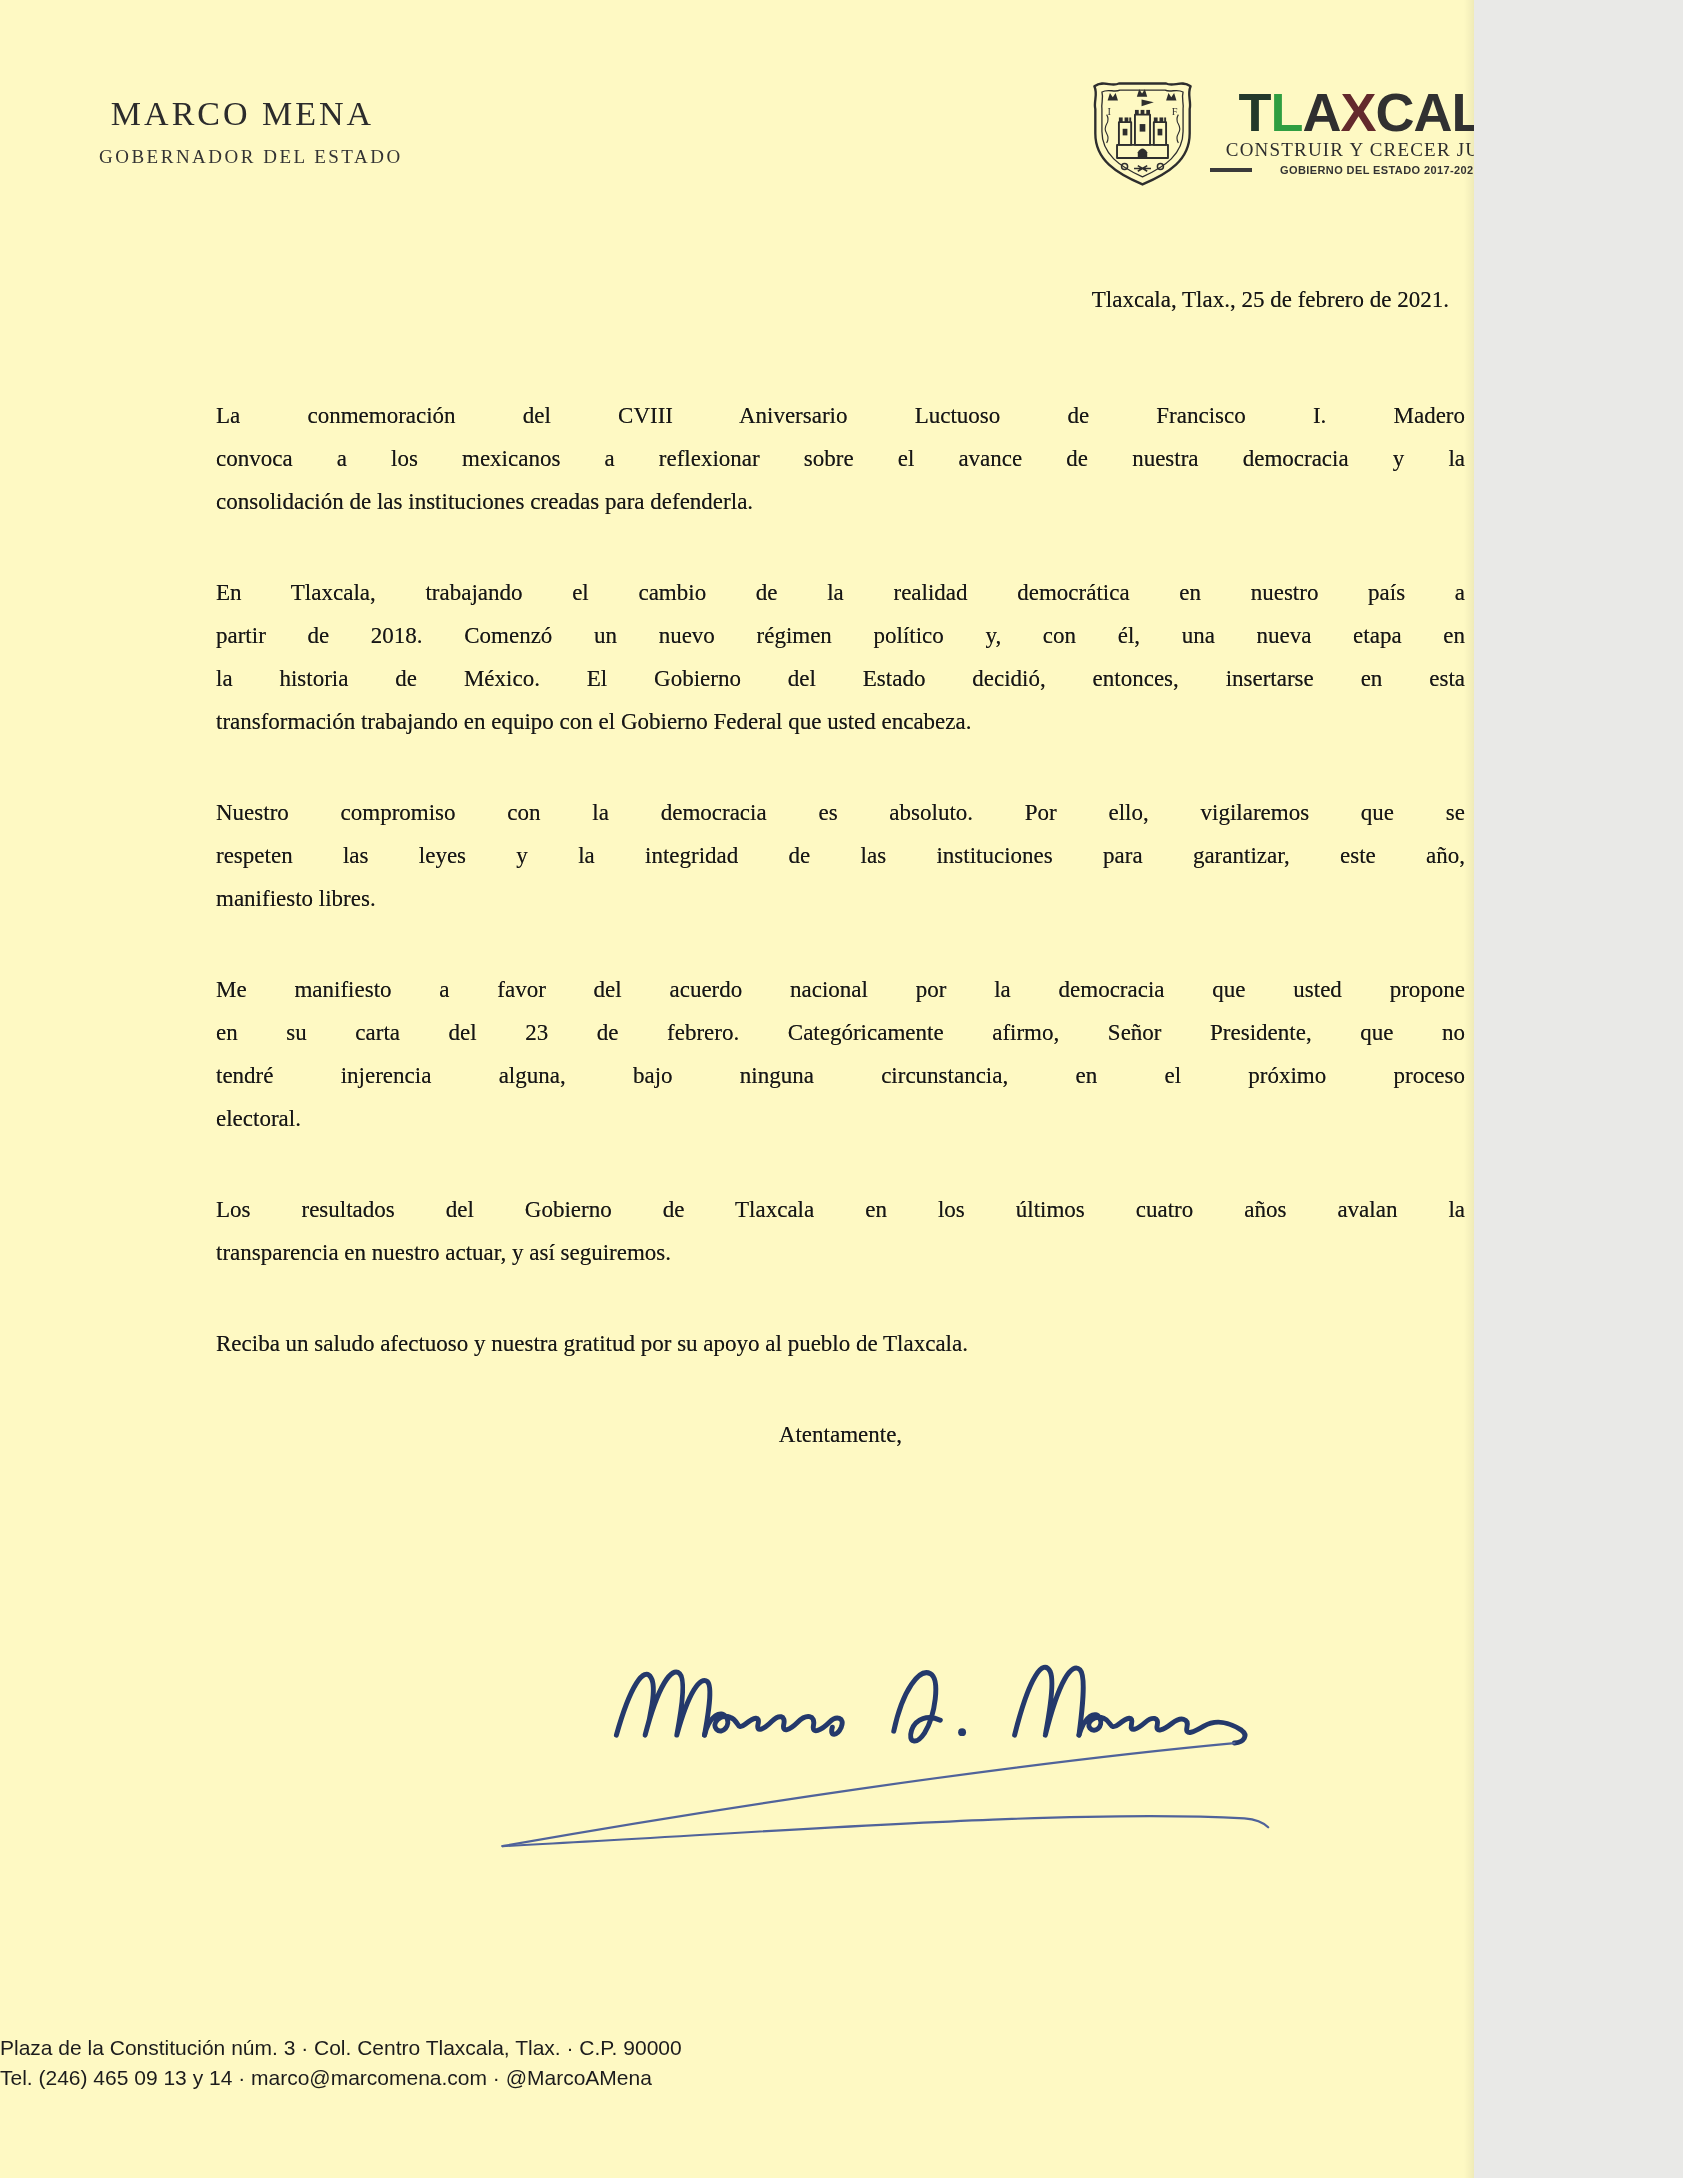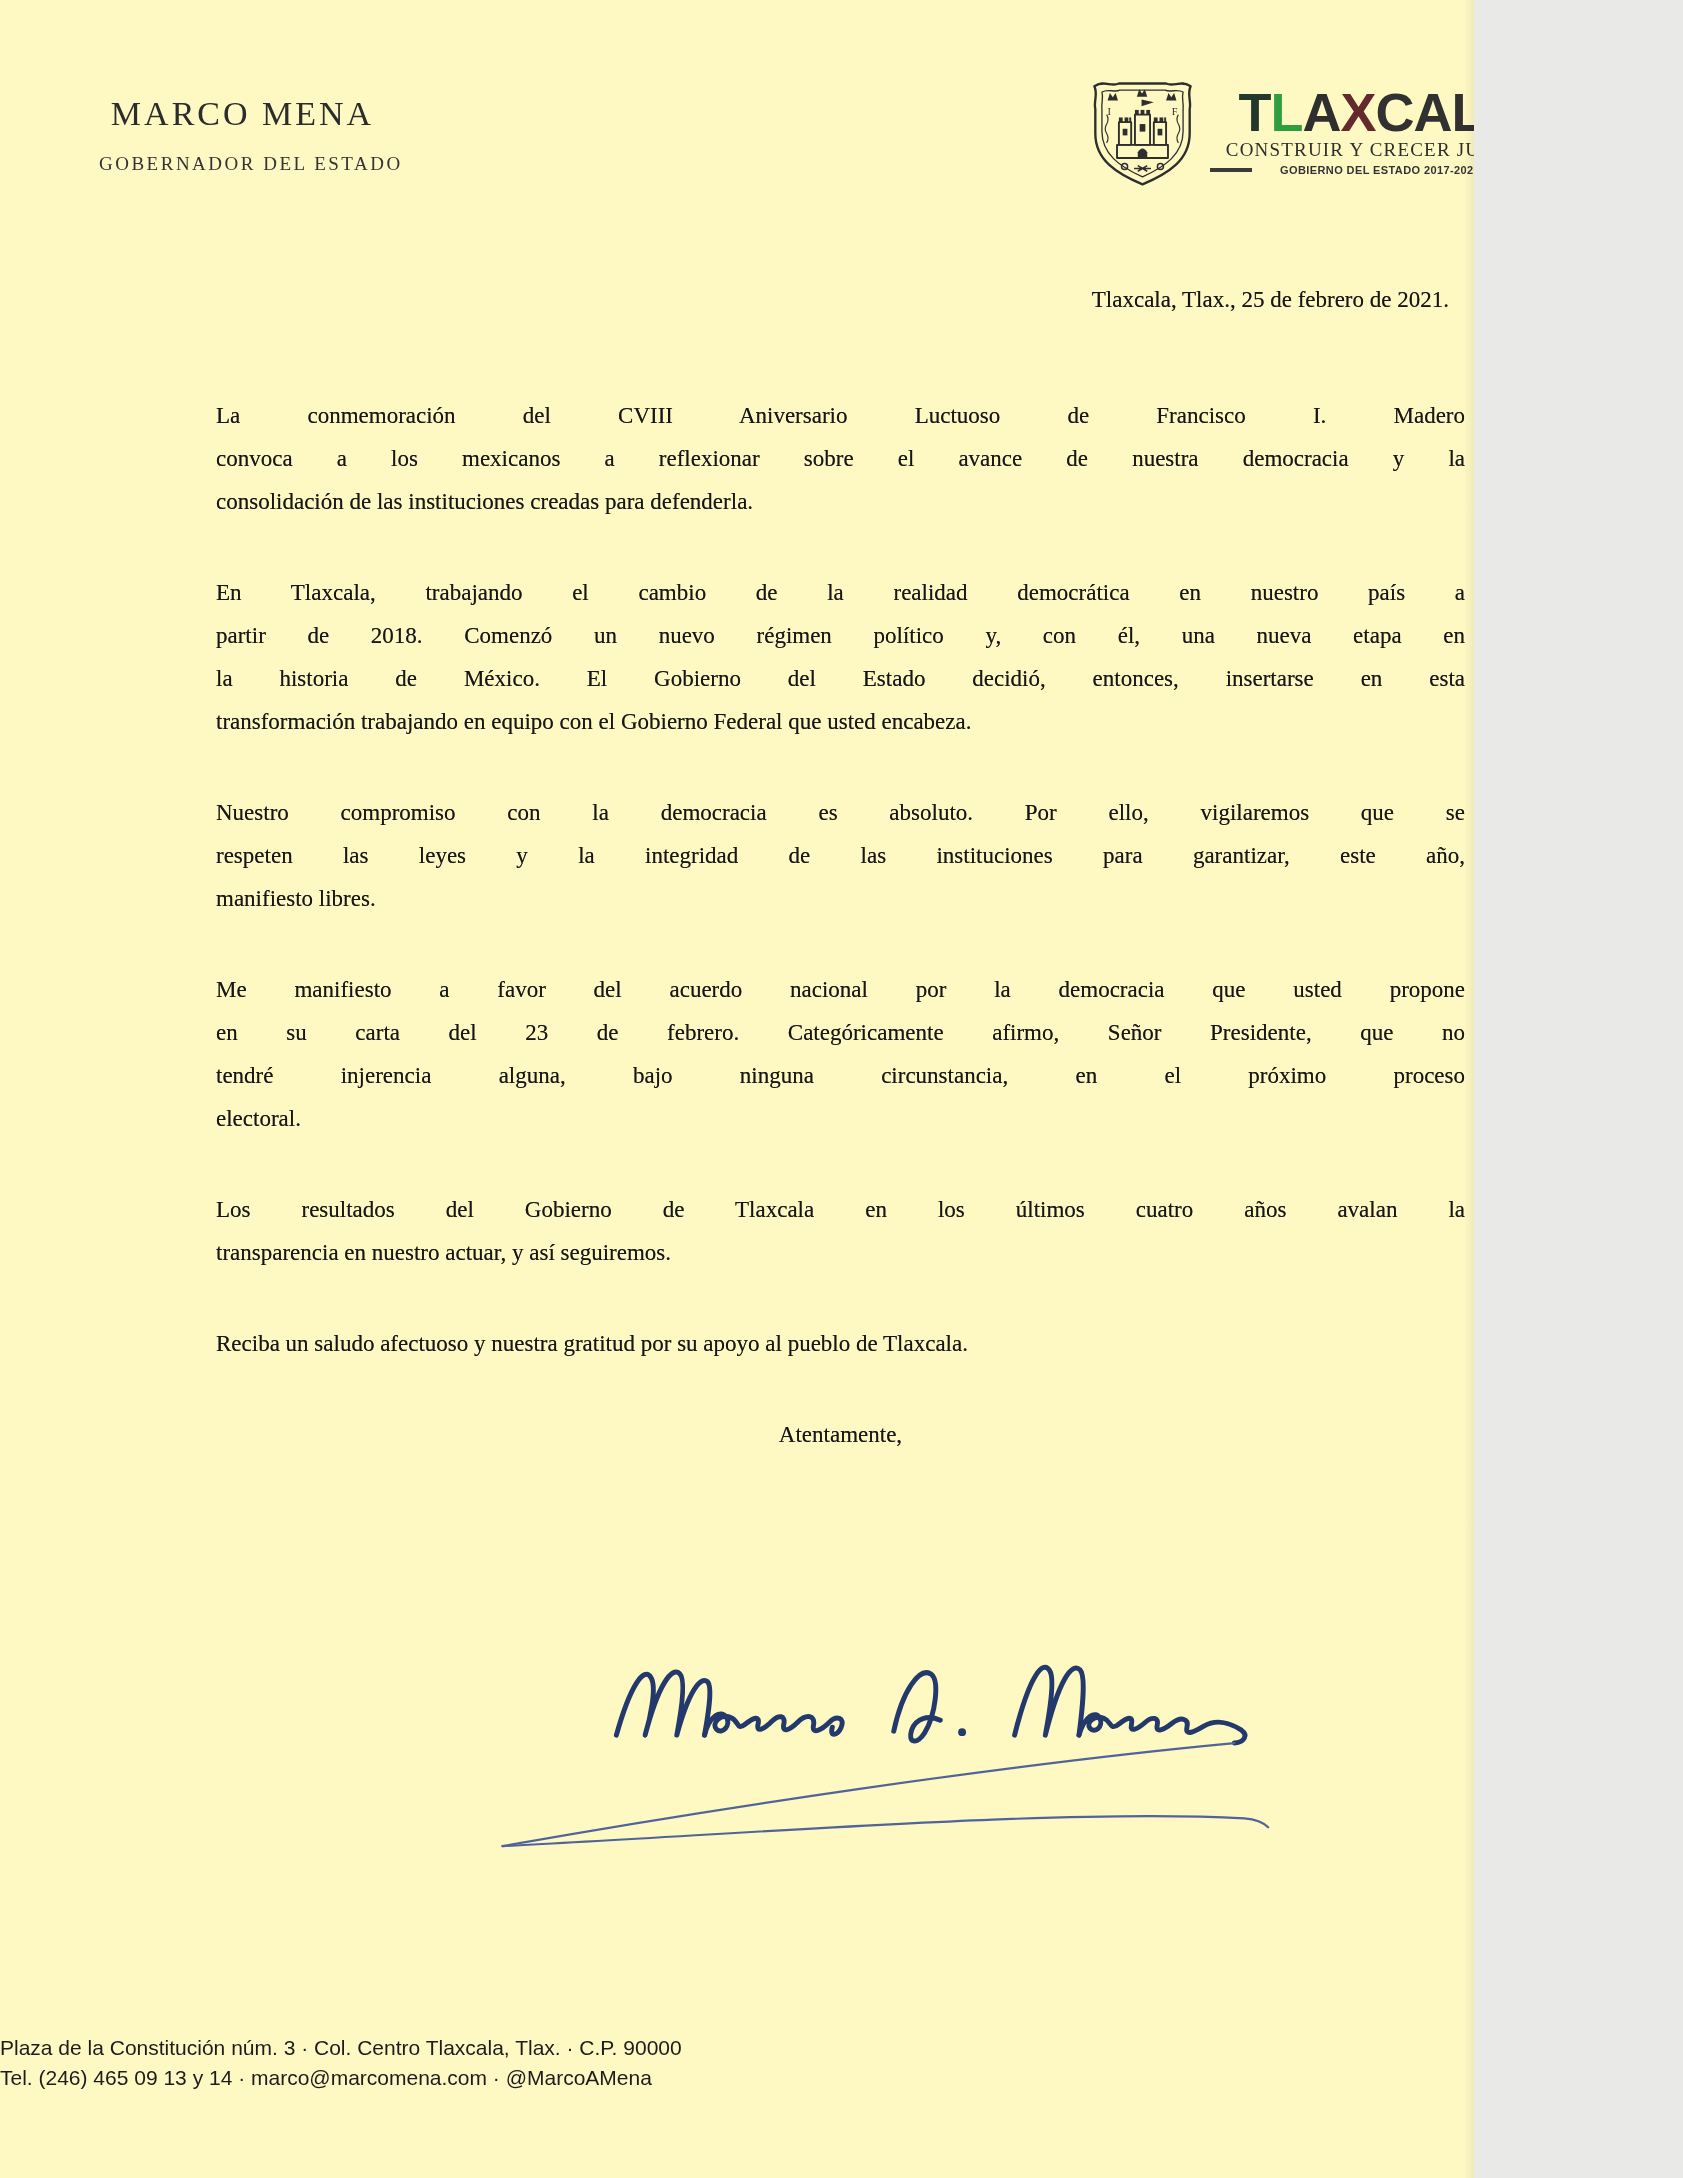--- a/index.html
+++ b/index.html
@@ -31,21 +31,21 @@
     color: #2c2c2c;
   }
   .sender-name {
     font-size: 34px;
     letter-spacing: 3px;
     white-space: nowrap;
   }
   .sender-title {
     font-size: 19px;
     letter-spacing: 2.5px;
-    margin-top: 20px;
+    margin-top: 13px;
     white-space: nowrap;
     color: #343434;
   }
 
   .logo {
     position: absolute;
     left: 1081px; top: 73px;
     display: flex;
     align-items: flex-start;
     gap: 6px;

